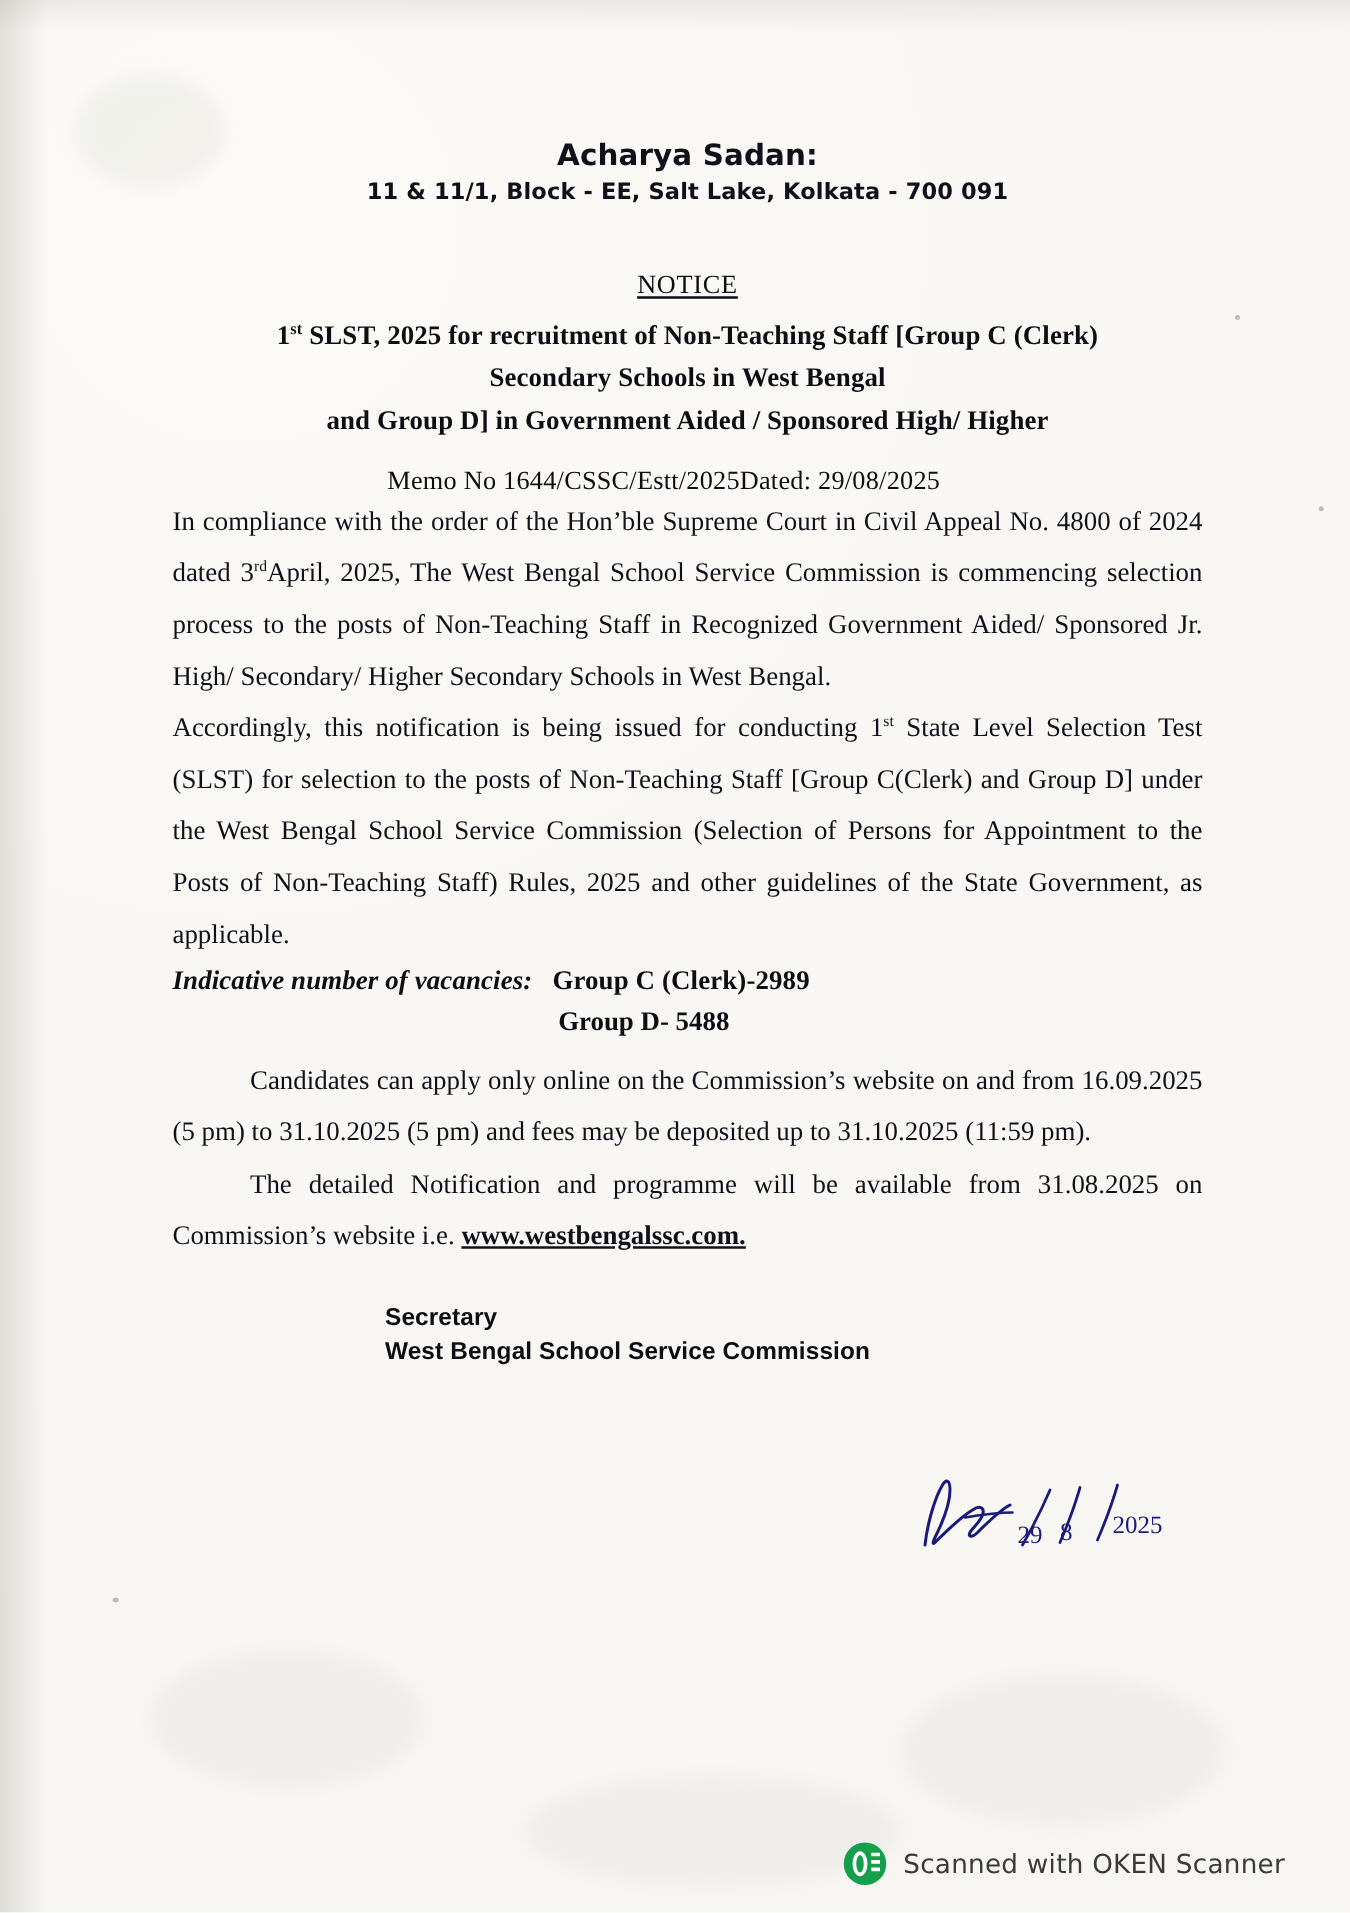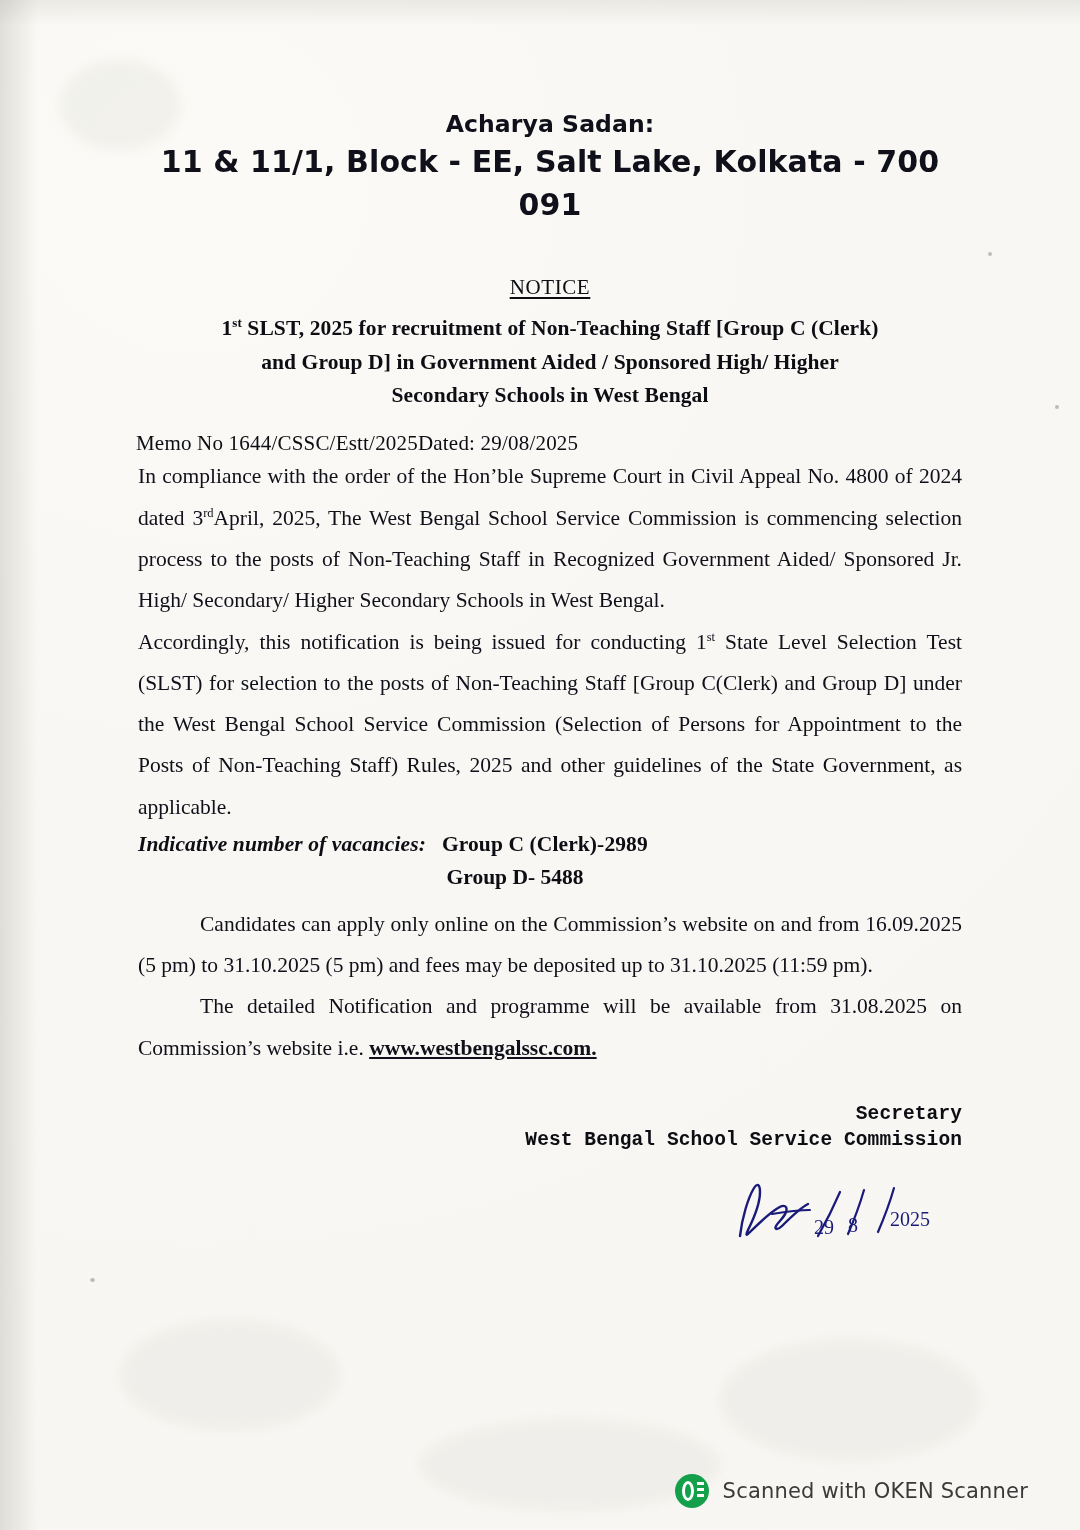--- a/index.html
+++ b/index.html
@@ -61,21 +61,21 @@
     text-align: center;
     font-family: "DejaVu Sans", sans-serif;
     font-weight: bold;
     font-size: 23.5px;
     letter-spacing: .1px;
     line-height: 1.42;
     margin-top: 108px;
     color: #10101a;
   }
   .head-line2 { font-size: 23.5px; }
-  .head-line3 { font-size: 30px; }
+  .head-line3 { font-size: 18px; }
 
   .notice-word {
     text-align: center;
     margin-top: 48px;
     font-family: "Liberation Serif", serif;
     font-size: 21px;
     letter-spacing: .6px;
     text-decoration: underline;
     text-underline-offset: 3px;
   }
@@ -86,21 +86,21 @@
     font-weight: bold;
     font-size: 21.5px;
     line-height: 1.58;
     margin-top: 12px;
     letter-spacing: .1px;
   }
   .subject sup { font-size: 13px; }
 
   .memo-row {
     display: flex;
-    justify-content: flex-start;
+    justify-content: center;
     align-items: baseline;
     margin-top: 18px;
     font-size: 21px;
     letter-spacing: .2px;
   }
   .memo-left { margin-left: -2px; }
   .memo-right { margin-right: 36px; }
 
   .body-text {
     font-size: 21.5px;
@@ -130,22 +130,22 @@
   }
 
   .link {
     font-weight: bold;
     text-decoration: underline;
     text-underline-offset: 2px;
   }
 
   .sign-block {
     margin-top: 34px;
-    text-align: right;
-    font-family: Liberation Mono, monospace;
+    text-align: left;
+    font-family: Liberation Sans, sans-serif;
     font-size: 19.5px;
     font-weight: 600;
     letter-spacing: .1px;
     padding-left: 170px;
     position: relative;
   }
   .sign-block .role { display: block; }
   .sign-block .org { display: block; margin-top: 4px; }
 
   .signature {
@@ -218,22 +218,22 @@
 
     <div class="head-block">
       <div class="head-line2">Acharya Sadan:</div>
       <div class="head-line3">11 &amp; 11/1, Block - EE, Salt Lake, Kolkata - 700 091</div>
     </div>
 
     <div class="notice-word">NOTICE</div>
 
     <div class="subject">
       <div><span>1</span><sup>st</sup><span> SLST, 2025 for recruitment of Non-Teaching Staff [Group C (Clerk)</span></div>
+      <div>Secondary Schools in West Bengal</div>
       <div>and Group D] in Government Aided / Sponsored High/ Higher</div>
-      <div>Secondary Schools in West Bengal</div>
     </div>
 
     <div class="memo-row">
       <div class="memo-left">Memo  No 1644/CSSC/Estt/2025</div>
       <div class="memo-right">Dated:  29/08/2025</div>
     </div>
 
     <div class="body-text">
       <p><span>In compliance with the order of the Hon’ble Supreme Court in Civil Appeal No. 4800 of 2024 dated 3</span><sup>rd</sup><span>April, 2025, The West Bengal School Service Commission is commencing selection process to the posts of Non-Teaching Staff in Recognized Government Aided/ Sponsored Jr. High/ Secondary/ Higher Secondary Schools in West Bengal.</span></p>
 

